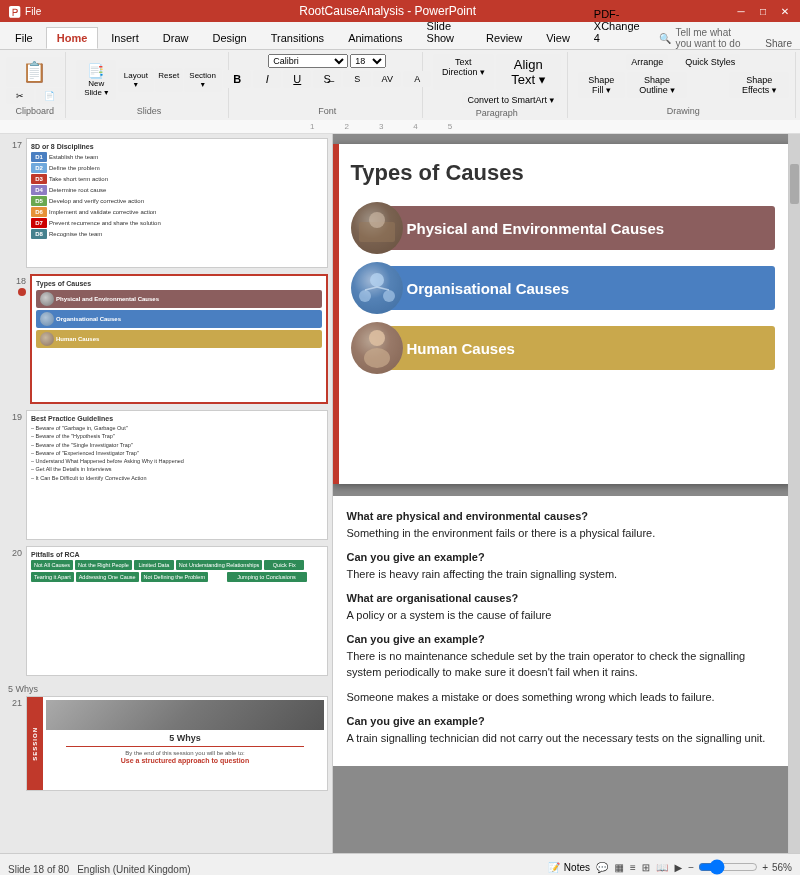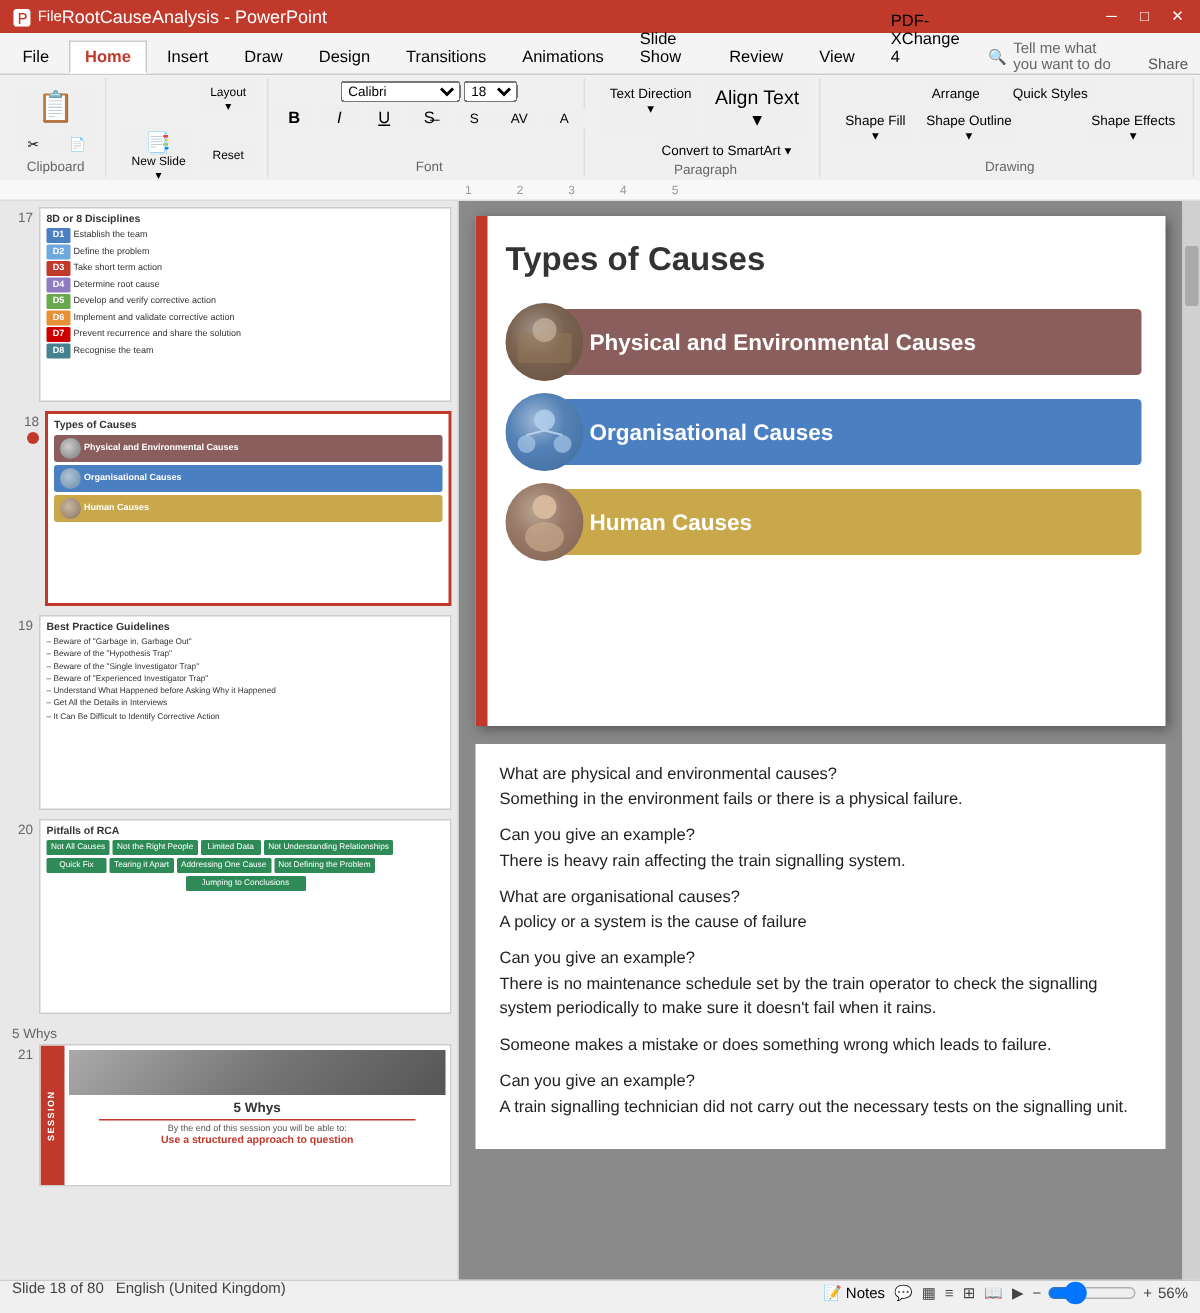--- a/index.html
+++ b/index.html
@@ -1,38 +1,38 @@
 <!DOCTYPE html>
 <html><head>
   <meta charset="utf-8">
   <style>
     * { margin: 0; padding: 0; box-sizing: border-box; }
     body { width: 800px; height: 875px; overflow: hidden; font-family: 'Segoe UI', Arial, sans-serif; font-size: 11px; background: #f0f0f0; }
 
     
     .title-bar { height: 22px; background: #c0392b; display: flex; align-items: center; justify-content: space-between; padding: 0 8px; color: white; font-size: 11px; }
     .title-bar-left { display: flex; align-items: center; gap: 4px; }
-    .title-bar-center { flex: 1; font-size: 12px; }
+    .title-bar-center { flex: 1; text-align: center; font-size: 12px; }
     .title-bar-right { display: flex; gap: 8px; }
     .win-btn { width: 14px; height: 14px; border: none; cursor: pointer; display: inline-flex; align-items: center; justify-content: center; font-size: 10px; background: transparent; color: white; }
     .ribbon-tabs { display: flex; background: #f4f4f4; border-bottom: 1px solid #ccc; height: 28px; align-items: flex-end; padding-left: 4px; }
     .ribbon-tab { padding: 4px 10px; font-size: 11px; cursor: pointer; border: 1px solid transparent; margin-right: 2px; }
     .ribbon-tab.active { background: white; border-color: #ccc #ccc white #ccc; color: #c0392b; font-weight: bold; }
     .ribbon-content { height: 70px; display: flex; align-items: stretch; padding: 2px 4px; gap: 4px; overflow: hidden; }
     .ribbon-group { display: flex; flex-direction: column; align-items: center; border-right: 1px solid #ddd; padding: 2px 6px; min-width: 50px; }
     .ribbon-group-label { font-size: 9px; color: #666; margin-top: auto; }
     .ribbon-group-buttons { display: flex; gap: 2px; align-items: center; flex: 1; }
     .ribbon-btn { display: flex; flex-direction: column; align-items: center; padding: 2px 4px; cursor: pointer; border: 1px solid transparent; border-radius: 2px; font-size: 9px; min-width: 28px; }
     .ruler { height: 14px; background: #f8f8f8; border-bottom: 1px solid #ddd; display: flex; align-items: center; padding: 0 8px; font-size: 8px; color: #999; overflow: hidden; }
 
     
     .main-area { display: flex; height: calc(875px - 22px - 28px - 70px - 14px - 22px); }
 
     
-    .slides-panel { width: 306px; background: #e8e8e8; overflow-y: auto; border-right: 1px solid #ccc; padding: 4px; }
+    .slides-panel { width: 333px; background: #e8e8e8; overflow-y: auto; border-right: 1px solid #ccc; padding: 4px; }
     .slide-item { display: flex; gap: 4px; margin-bottom: 6px; cursor: pointer; }
     .slide-number { font-size: 9px; color: #666; min-width: 18px; text-align: right; padding-top: 2px; }
     .slide-thumb { background: white; border: 1px solid #ccc; flex: 1; position: relative; overflow: hidden; }
     .slide-thumb.active { border: 2px solid #c0392b; }
     .slide-thumb-inner { padding: 4px; }
 
     
     .s17 { height: 130px; }
     .s17-header { font-size: 7px; font-weight: bold; color: #333; margin-bottom: 2px; }
     .s17-rows { display: flex; flex-direction: column; gap: 1px; }
@@ -80,25 +80,25 @@
 
     
     .cause-row { display: flex; align-items: center; height: 52px; margin-bottom: 8px; }
     .cause-circle { width: 52px; height: 52px; border-radius: 50%; overflow: hidden; flex-shrink: 0; position: relative; z-index: 1; }
     .cause-bar { height: 44px; display: flex; align-items: center; padding-left: 20px; margin-left: -16px; border-radius: 3px; flex: 1; }
     .cause-bar-text { font-size: 15px; font-weight: bold; color: white; }
 
     
     .slide-notes-container { width: 460px; margin-top: 12px; background: white; padding: 12px 16px; font-size: 11px; line-height: 1.5; color: #222; }
     .notes-intro { margin-bottom: 8px; }
-    .notes-bold { font-weight: normal; }
+    .notes-bold { font-weight: bold; }
     .notes-para { margin-bottom: 8px; }
 
     
-    .status-bar { height: 22px; background: #f0f0f0; border-top: 1px solid #ccc; display: flex; align-items: flex-start; padding: 0 8px; font-size: 10px; color: #444; justify-content: space-between; }
+    .status-bar { height: 22px; background: #f0f0f0; border-top: 1px solid #ccc; display: flex; align-items: flex-end; padding: 0 8px; font-size: 10px; color: #444; justify-content: space-between; }
     .status-left { display: flex; gap: 8px; }
     .status-right { display: flex; align-items: center; gap: 6px; }
     .status-zoom { display: flex; align-items: center; gap: 4px; }
 
     
     .vscroll { width: 12px; background: #d0d0d0; border-left: 1px solid #ccc; display: flex; flex-direction: column; }
     .vscroll-thumb { background: #aaa; height: 40px; margin: 30px 1px 0; border-radius: 2px; }
 
     
     .circle-physical { background: radial-gradient(circle at 40% 40%, #ccc, #777); }
@@ -154,21 +154,21 @@
     </div>
     <span class="ribbon-group-label">Clipboard</span>
   </div>
 
   <div class="ribbon-group">
     <div class="ribbon-group-buttons">
       <button class="ribbon-btn">
         <span style="font-size:14px;">📑</span>
           <span style="font-size:8px;">New Slide ▾</span>
       </button>
-      <div style="display:flex;flex-direction:column;gap:18px;">
+      <div style="display:flex;flex-direction:row;gap:1px;">
         <button class="ribbon-btn" style="font-size:8px;">Layout ▾</button>
         <button class="ribbon-btn" style="font-size:8px;">Reset</button>
         <button class="ribbon-btn" style="font-size:8px;">Section ▾</button>
       </div>
     </div>
     <span class="ribbon-group-label">Slides</span>
   </div>
 
   <div class="ribbon-group">
     <div class="ribbon-group-buttons" style="flex-direction:column;gap:2px;">

